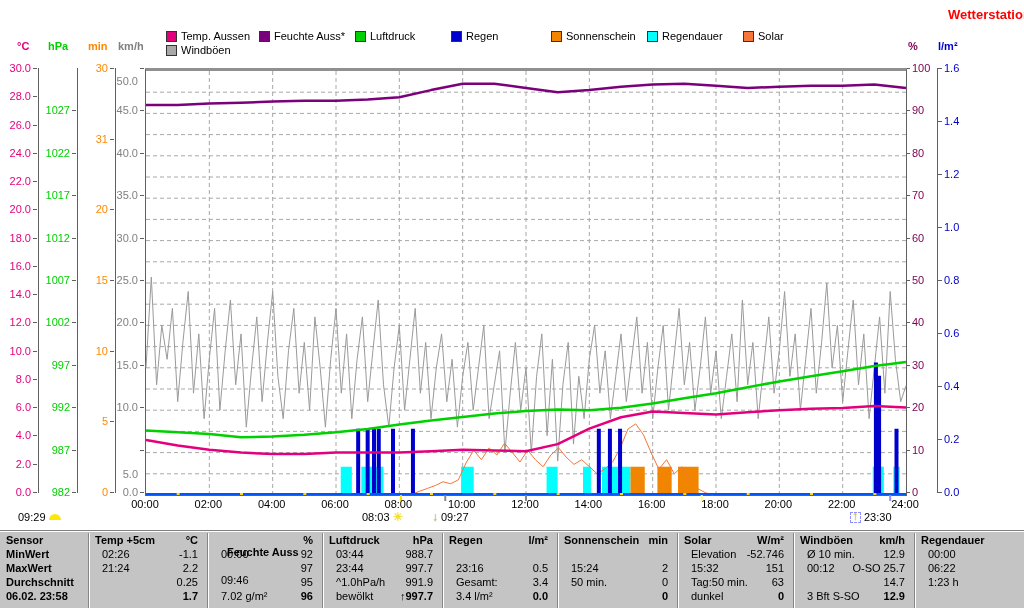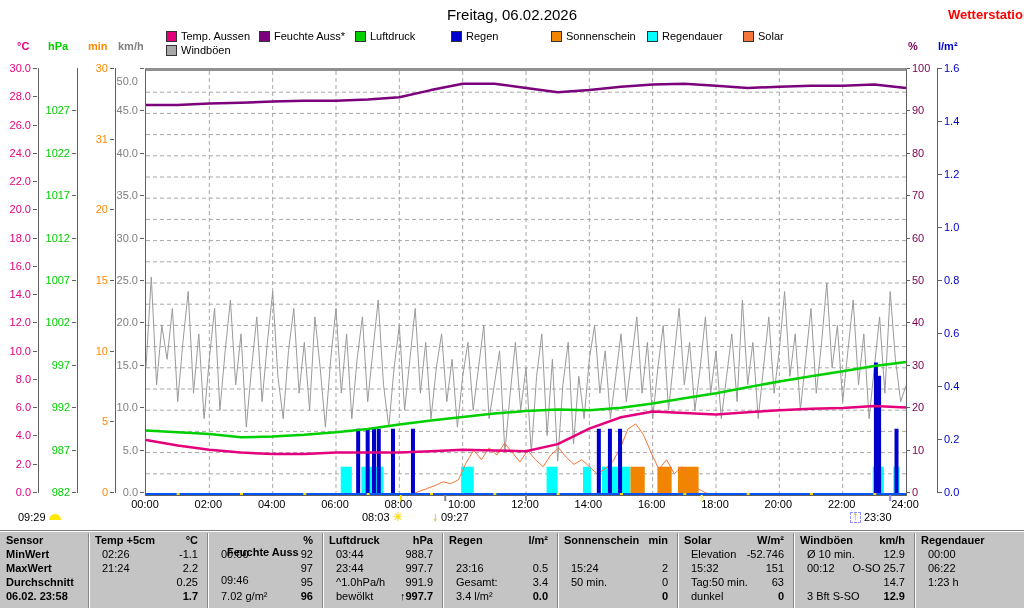--- a/index.html
+++ b/index.html
@@ -29,21 +29,20 @@
           border-top:1px solid #808080;box-shadow:inset 0 1px 0 #ffffff;font-size:11px;}
   .fcell{position:absolute;height:13px;line-height:13px;white-space:nowrap;}
   .fsep{position:absolute;top:2px;bottom:0;width:1px;background:#868686;box-shadow:1px 0 0 #ffffff;}
   .bold{font-weight:bold;}
   .r{text-align:right;}
 </style>
 </head>
 <body>
 
 <div id="screen">
-  <div id="title" class="abs">Freitag, 06.02.2026</div>
   <div id="station" class="abs">Wetterstation</div>
   <div id="legend">
       <div class="legend-item abs" style="left: 166px; top: 30px;">
         <span class="sw" style="background: rgb(228, 0, 124);"></span>
         <span>Temp. Aussen</span>
       </div>
       <div class="legend-item abs" style="left: 259px; top: 30px;">
         <span class="sw" style="background: rgb(123, 0, 123);"></span>
         <span>Feuchte Auss*</span>
       </div>
@@ -158,21 +157,21 @@
       <div class="tick-label" style="color: rgb(128, 128, 128); top: 233px; right: 886px;">30.0</div>
       <div class="tick" style="top: 280px; left: 140px;"></div>
       <div class="tick-label" style="color: rgb(128, 128, 128); top: 275px; right: 886px;">25.0</div>
       <div class="tick" style="top: 322px; left: 140px;"></div>
       <div class="tick-label" style="color: rgb(128, 128, 128); top: 317px; right: 886px;">20.0</div>
       <div class="tick" style="top: 365px; left: 140px;"></div>
       <div class="tick-label" style="color: rgb(128, 128, 128); top: 360px; right: 886px;">15.0</div>
       <div class="tick" style="top: 407px; left: 140px;"></div>
       <div class="tick-label" style="color: rgb(128, 128, 128); top: 402px; right: 886px;">10.0</div>
       <div class="tick" style="top: 450px; left: 140px;"></div>
-      <div class="tick-label" style="color: rgb(128, 128, 128); top: 445px; right: 886px;">5.0</div>
+      <div class="tick-label" style="color: rgb(128, 128, 128); top: 469px; right: 886px;">5.0</div>
       <div class="tick" style="top: 492px; left: 140px;"></div>
       <div class="tick-label" style="color: rgb(128, 128, 128); top: 487px; right: 886px;">0.0</div>
       <div class="unit-label" style="color: rgb(122, 0, 80); top: 40px; left: 908px;">%</div>
       <div class="tick" style="top: 68px; left: 906px;"></div>
       <div class="tick-label" style="color: rgb(122, 0, 80); top: 63px; left: 912px;">100</div>
       <div class="tick" style="top: 110px; left: 906px;"></div>
       <div class="tick-label" style="color: rgb(122, 0, 80); top: 105px; left: 912px;">90</div>
       <div class="tick" style="top: 153px; left: 906px;"></div>
       <div class="tick-label" style="color: rgb(122, 0, 80); top: 148px; left: 912px;">80</div>
       <div class="tick" style="top: 195px; left: 906px;"></div>

